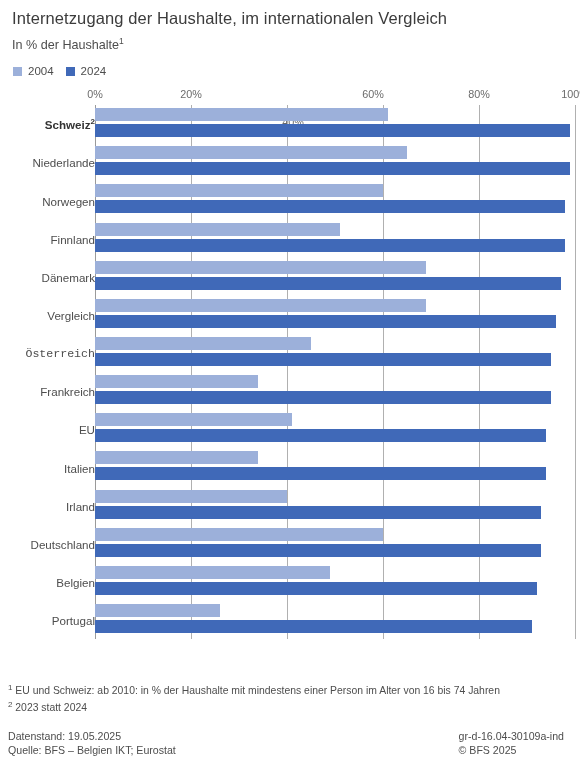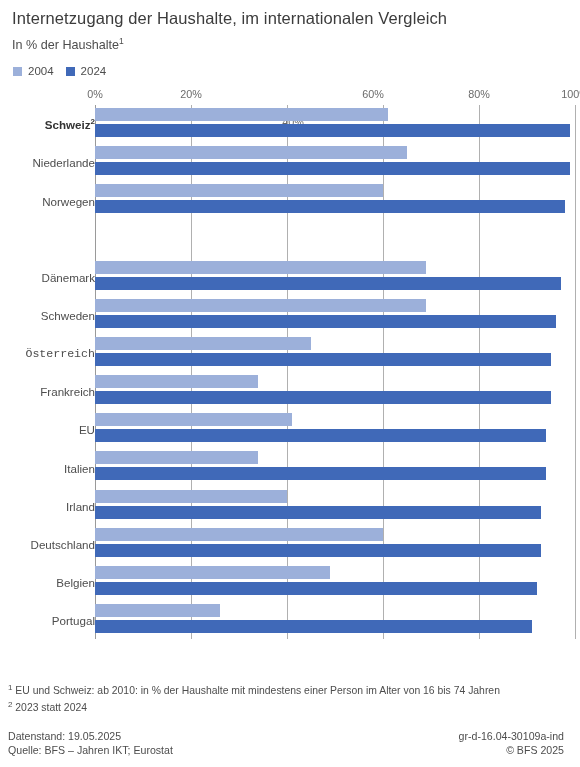--- a/index.html
+++ b/index.html
@@ -63,21 +63,21 @@
   .footnotes{
     position:absolute;left:8px;right:8px;top:681px;
     font-size:10.4px;color:#4d4d4d;line-height:13.5px;
   }
   .footnotes sup{font-size:8px;vertical-align:super;}
   .footer{
     position:absolute;left:8px;right:16px;top:729px;
     display:flex;justify-content:space-between;
     font-size:10.6px;color:#4d4d4d;line-height:14px;
   }
-  .footer-col.right{text-align:right;}
+  .footer-col.right{}
 </style>
 </head>
 <body>
 
 <div class="page">
 
   <div class="title">Internetzugang der Haushalte, im internationalen Vergleich</div>
   <div class="subtitle"><span>In % der Haushalte</span><sup>1</sup></div>
 
   <div class="legend" id="legend">
@@ -118,27 +118,32 @@
           <div class="row" style="top: 38.1429px; height: 38.1429px;">
             <div class="row-label" style="width: 87px; left: 0px; right: auto;">Niederlande</div>
             <div class="bar y2004" style="left: 87px; width: 312px; background: rgb(156, 176, 218);"></div>
             <div class="bar y2024" style="left: 87px; width: 475.2px; background: rgb(64, 105, 184);"></div>
           </div>
           <div class="row" style="top: 76.2857px; height: 38.1429px;">
             <div class="row-label" style="width: 87px; left: 0px; right: auto;">Norwegen</div>
             <div class="bar y2004" style="left: 87px; width: 288px; background: rgb(156, 176, 218);"></div>
             <div class="bar y2024" style="left: 87px; width: 470.4px; background: rgb(64, 105, 184);"></div>
           </div>
+          <div class="row" style="top: 114.429px; height: 38.1429px;">
+            <div class="row-label" style="width: 87px; left: 0px; right: auto;">Finnland</div>
+            <div class="bar y2004" style="left: 87px; width: 244.8px; background: rgb(156, 176, 218);"></div>
+            <div class="bar y2024" style="left: 87px; width: 470.4px; background: rgb(64, 105, 184);"></div>
+          </div>
           <div class="row" style="top: 152.571px; height: 38.1429px;">
             <div class="row-label" style="width: 87px; left: 0px; right: auto;">Dänemark</div>
             <div class="bar y2004" style="left: 87px; width: 331.2px; background: rgb(156, 176, 218);"></div>
             <div class="bar y2024" style="left: 87px; width: 465.6px; background: rgb(64, 105, 184);"></div>
           </div>
           <div class="row" style="top: 190.714px; height: 38.1429px;">
-            <div class="row-label" style="width: 87px; left: 0px; right: auto;">Schweden</div>
+            <div class="row-label" style="width: 87px; left: 0px; right: auto;">Vergleich</div>
             <div class="bar y2004" style="left: 87px; width: 331.2px; background: rgb(156, 176, 218);"></div>
             <div class="bar y2024" style="left: 87px; width: 460.8px; background: rgb(64, 105, 184);"></div>
           </div>
           <div class="row" style="top: 228.857px; height: 38.1429px;">
             <div class="row-label" style="width: 87px; left: 0px; right: auto; font-family: Liberation Mono, monospace;">Österreich</div>
             <div class="bar y2004" style="left: 87px; width: 216px; background: rgb(156, 176, 218);"></div>
             <div class="bar y2024" style="left: 87px; width: 456px; background: rgb(64, 105, 184);"></div>
           </div>
           <div class="row" style="top: 267px; height: 38.1429px;">
             <div class="row-label" style="width: 87px; left: 0px; right: auto;">Frankreich</div>
@@ -180,21 +185,21 @@
   </div>
 
   <div class="footnotes">
     <div><sup>1</sup><span> EU und Schweiz: ab 2010: in % der Haushalte mit mindestens einer Person im Alter von 16 bis 74 Jahren</span></div>
     <div><sup>2</sup><span> 2023 statt 2024</span></div>
   </div>
 
   <div class="footer">
     <div class="footer-col left">
       <div>Datenstand: 19.05.2025</div>
-      <div>Quelle: BFS – Jahren IKT; Eurostat</div>
+      <div>Quelle: BFS – Belgien IKT; Eurostat</div>
     </div>
     <div class="footer-col right">
       <div>gr-d-16.04-30109a-ind</div>
       <div>© BFS 2025</div>
     </div>
   </div>
 
 </div>
 
 </body></html>

